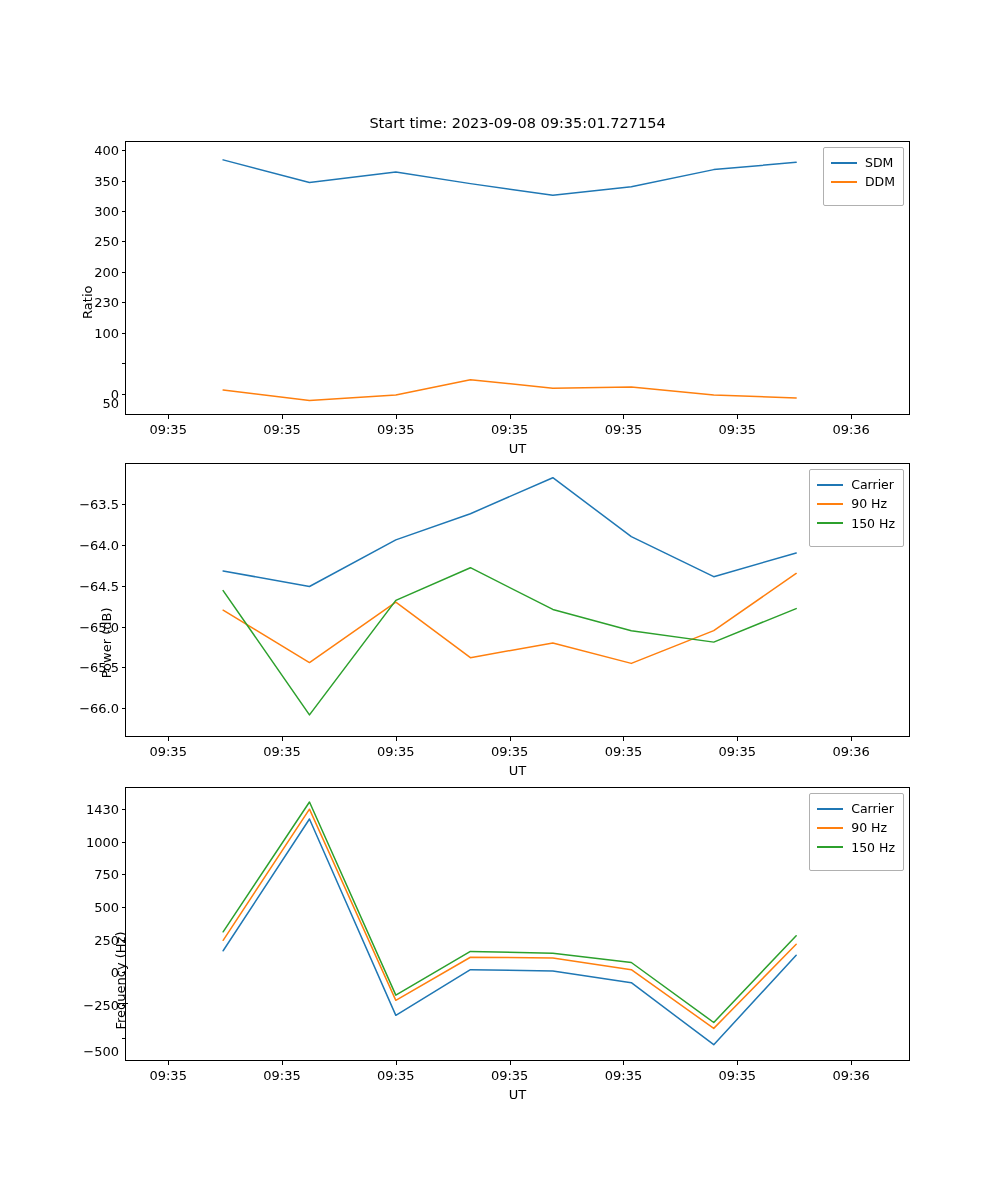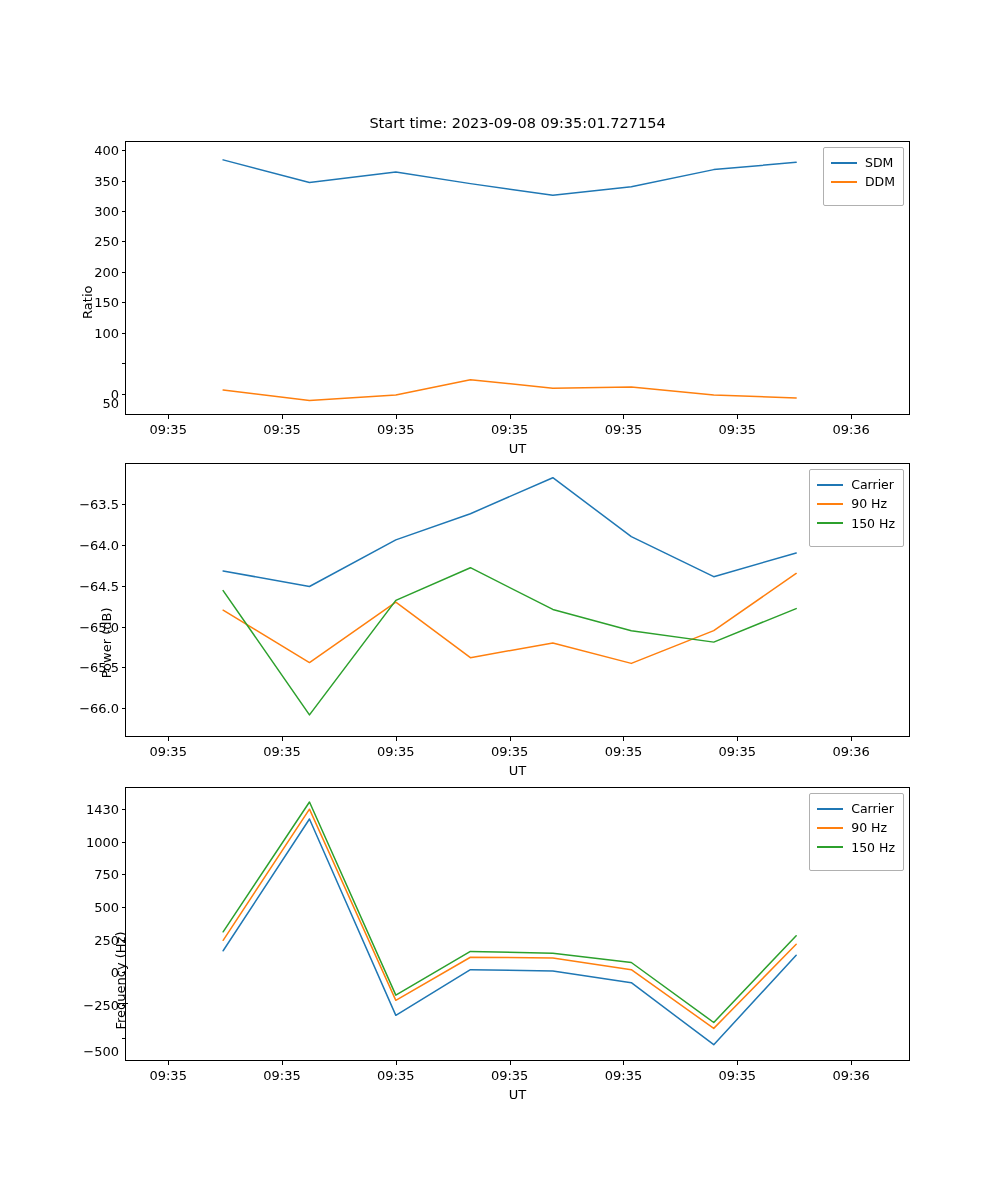--- a/index.html
+++ b/index.html
@@ -150,21 +150,21 @@
           <span class="legend-swatch" style="background: rgb(255, 127, 14);"></span>
           <span class="legend-label">DDM</span>
         </div>
       </div>
   <div class="ytick-label" style="top: 252.689px;">0</div>
       <div class="tick-mark-y" style="top: 252.689px;"></div>
       <div class="ytick-label" style="top: 222.244px; margin-top: 40px;">50</div>
       <div class="tick-mark-y" style="top: 222.244px;"></div>
       <div class="ytick-label" style="top: 191.8px;">100</div>
       <div class="tick-mark-y" style="top: 191.8px;"></div>
-      <div class="ytick-label" style="top: 161.356px;">150</div>
+      <div class="ytick-label" style="top: 161.356px;">230</div>
       <div class="tick-mark-y" style="top: 161.356px;"></div>
       <div class="ytick-label" style="top: 130.911px;">200</div>
       <div class="tick-mark-y" style="top: 130.911px;"></div>
       <div class="ytick-label" style="top: 100.467px;">250</div>
       <div class="tick-mark-y" style="top: 100.467px;"></div>
       <div class="ytick-label" style="top: 70.0222px;">300</div>
       <div class="tick-mark-y" style="top: 70.0222px;"></div>
       <div class="ytick-label" style="top: 39.5778px;">350</div>
       <div class="tick-mark-y" style="top: 39.5778px;"></div>
       <div class="ytick-label" style="top: 9.13333px;">400</div>

